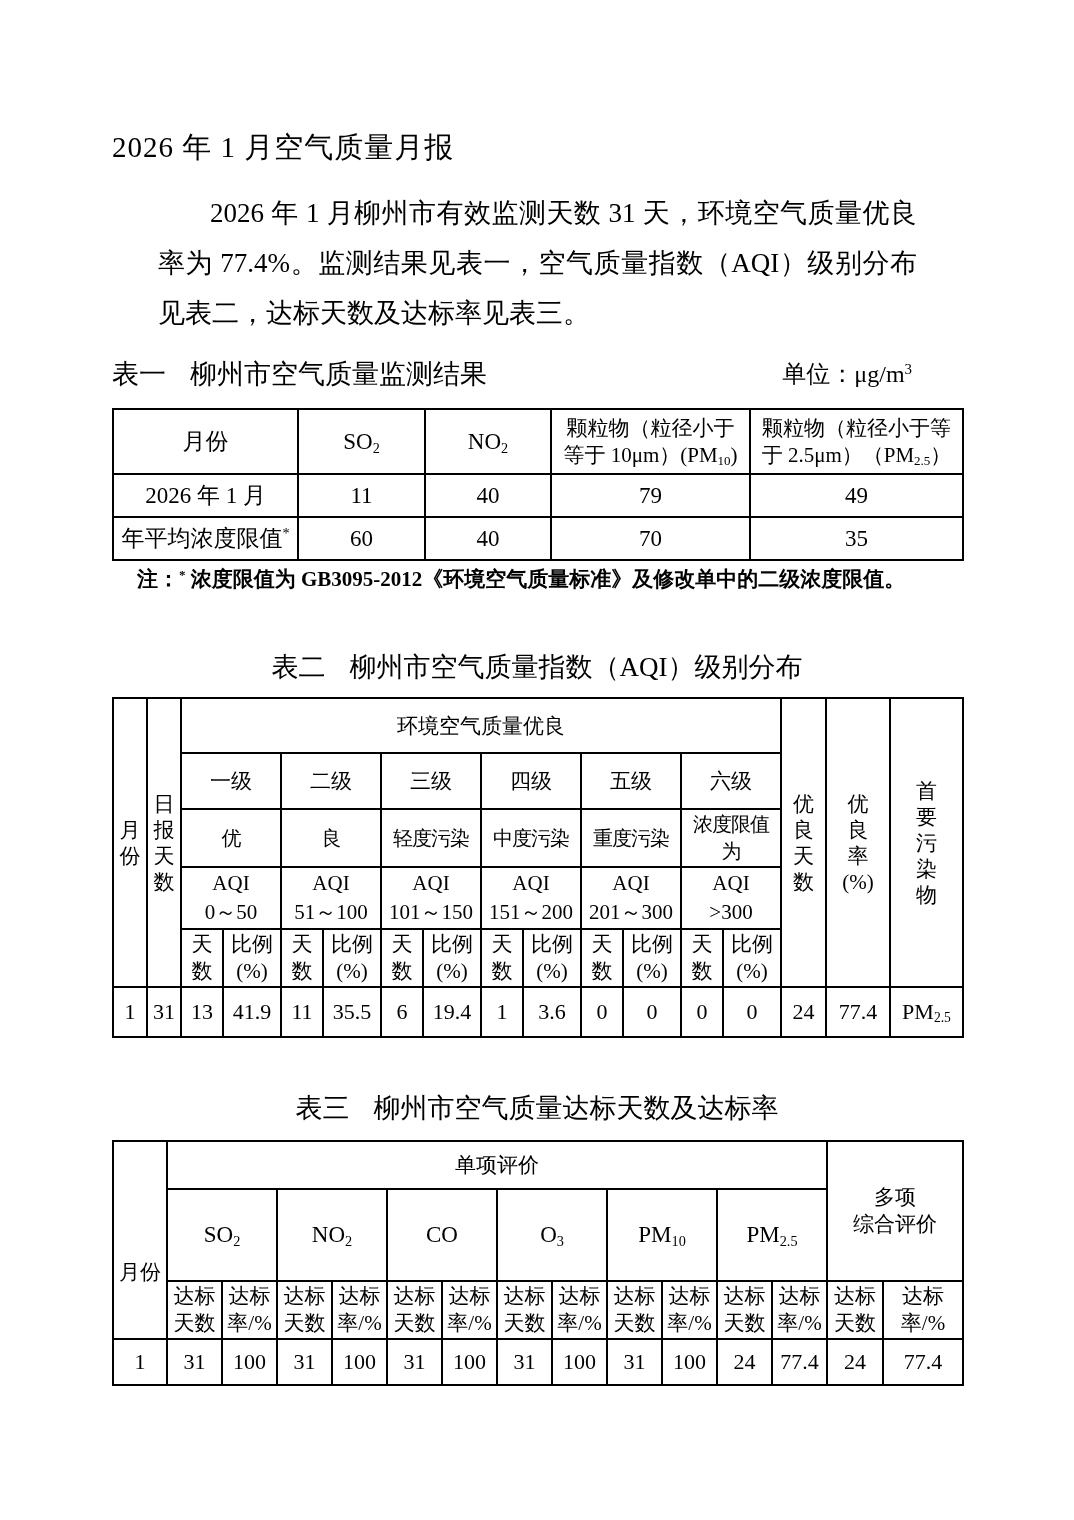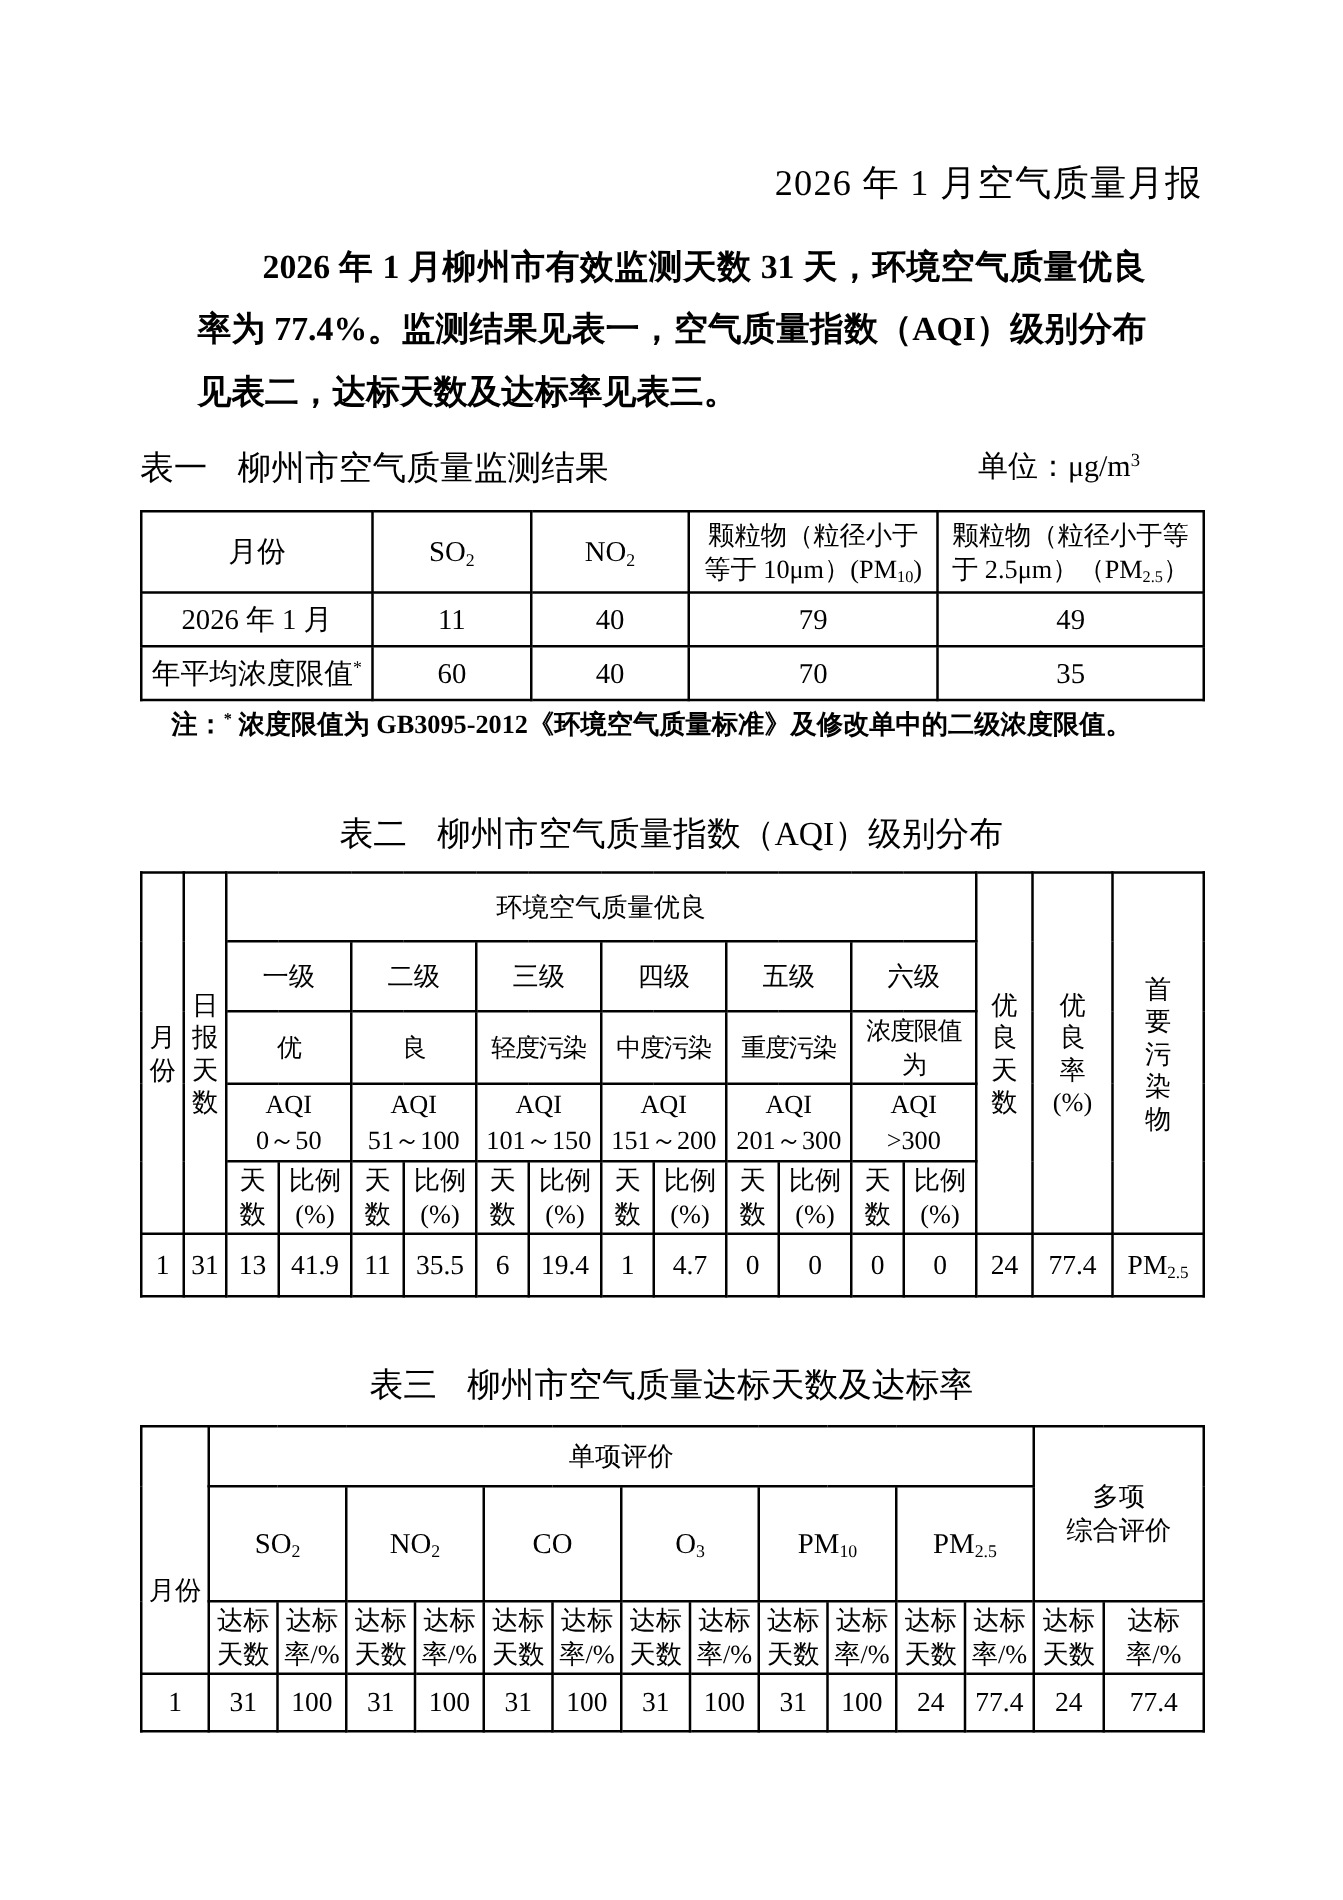--- a/index.html
+++ b/index.html
@@ -6,25 +6,25 @@
   html, body { margin: 0; padding: 0; }
   body {
     width: 1074px; height: 1520px;
     background: #ffffff; color: #000000;
     font-family: "Liberation Serif", "DejaVu Serif", serif;
     overflow: hidden;
   }
   .page { width: 1074px; height: 1520px; padding: 126px 112px 0 112px; }
 
   .doc-title {
-    font-size: 29px; font-weight: normal; text-align: right;
+    font-size: 29px; font-weight: normal; text-align: left;
     margin: 0 0 20px 0; line-height: 42px; letter-spacing: 1px;
   }
 
-  .para { margin: 0 45px 0 46px; font-size: 27px; font-weight: bold; }
+  .para { margin: 0 45px 0 46px; font-size: 27px; }
   .para .line { line-height: 50px; text-align: justify; text-align-last: justify; white-space: nowrap; }
   .para .line.last { text-align-last: left; }
   .para .indent { text-indent: 52px; }
 
   .tcap { position: relative; font-size: 27px; line-height: 40px; text-align: center; }
   .cap1 { margin-top: 16px; }
   .cap1 .cap-center { display: block; padding-right: 146px; text-align: left; }
   .cap2 { margin-top: 54px; }
   .cap3 { margin-top: 50px; }
   .cap-gap { display: inline-block; width: 24px; }
@@ -238,21 +238,21 @@
     <tr class="rd">
       <td>1</td>
       <td>31</td>
       <td>13</td>
       <td>41.9</td>
       <td>11</td>
       <td>35.5</td>
       <td>6</td>
       <td>19.4</td>
       <td>1</td>
-      <td>4.7</td>
+      <td>3.6</td>
       <td>0</td>
       <td>0</td>
       <td>0</td>
       <td>0</td>
       <td>24</td>
       <td>77.4</td>
       <td>PM<sub>2.5</sub></td>
     </tr>
   </tbody>
     </table>

